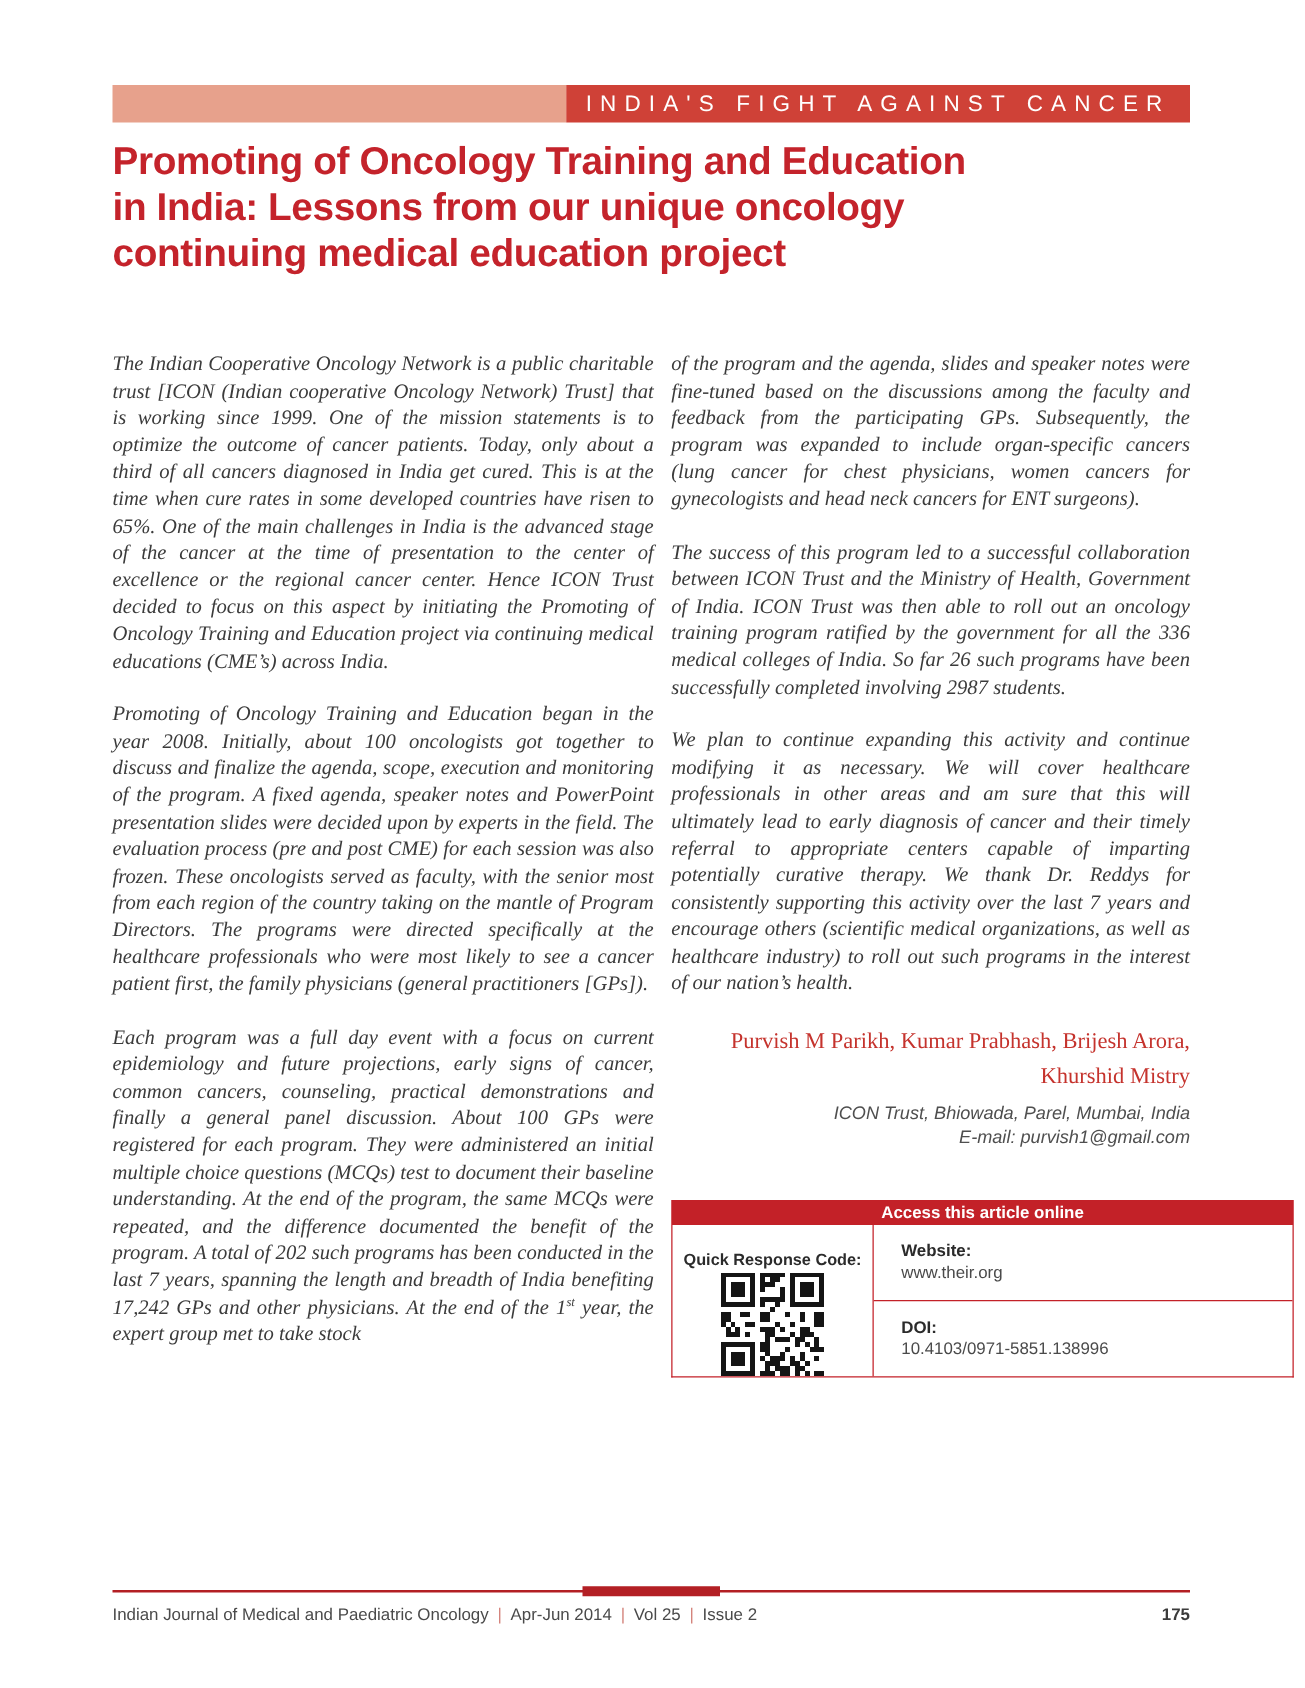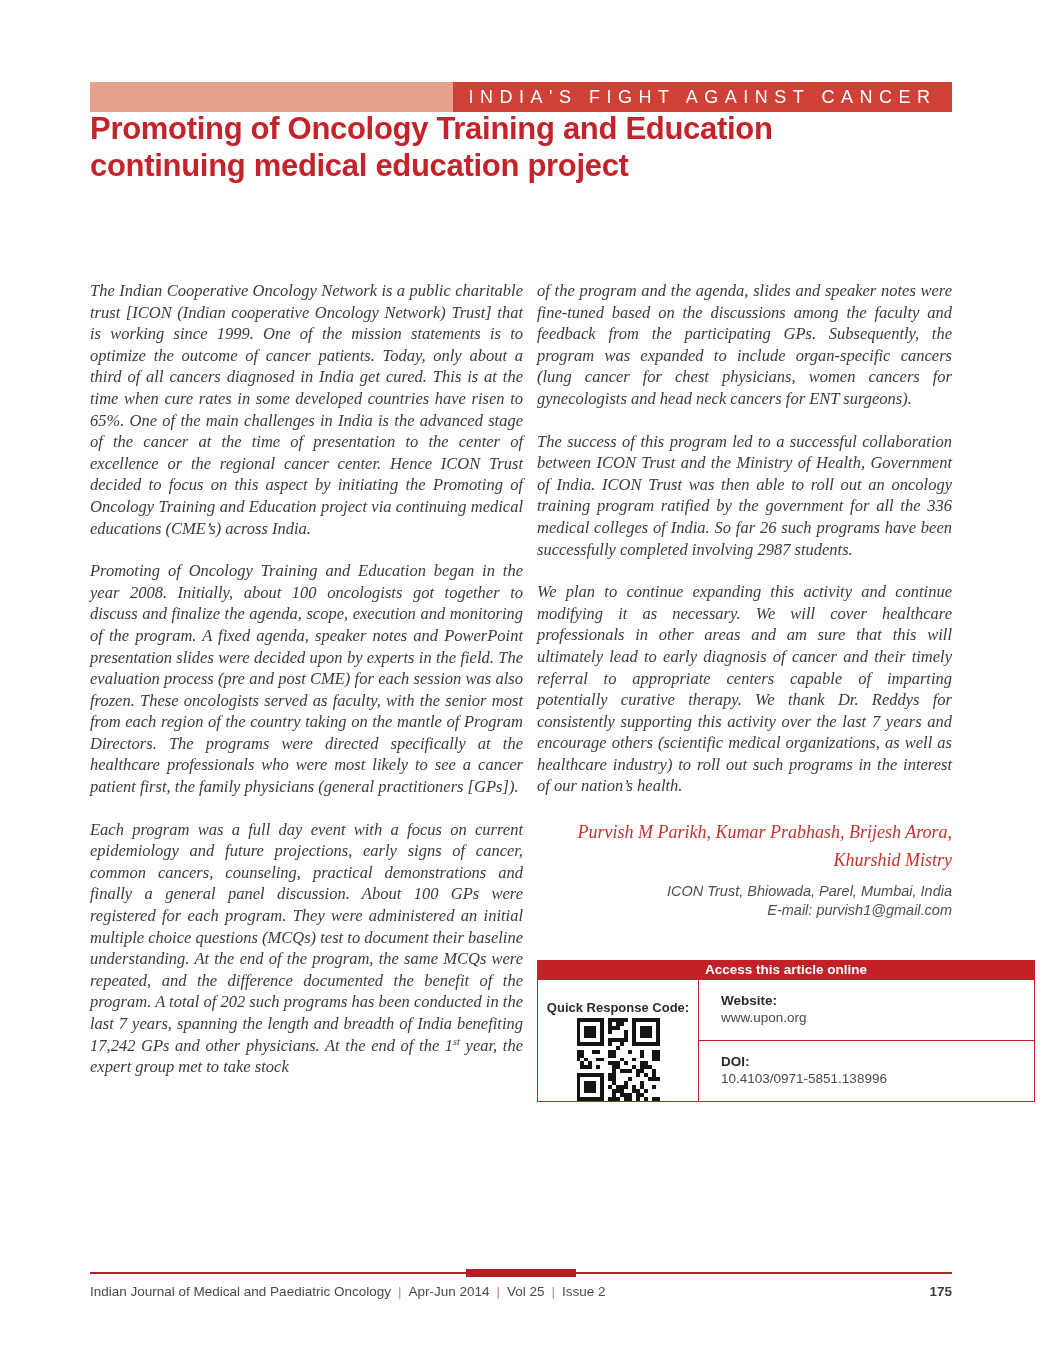--- a/index.html
+++ b/index.html
@@ -7,21 +7,21 @@
     width: 1044px; height: 1350px;
     background: #ffffff;
     position: relative;
     font-family: "Liberation Serif", serif;
     color: #3b3b3b;
     overflow: hidden;
   }
 
   
   .banner {
-    position: absolute; left: 90px; top: 82px;
+    position: absolute; left: 90px; top: 68px;
     width: 862px; height: 30px;
     display: flex;
   }
   .banner-pink { width: 363px; height: 30px; background: #e7a18c; }
   .banner-red {
     width: 499px; height: 30px; background: #cf4137;
     display: flex; align-items: center; justify-content: center;
   }
   .banner-red span {
     color: #ffffff;
@@ -55,21 +55,20 @@
     color: #3b3b3b;
     font-style: italic;
   }
   .columns p.last { margin-bottom: 0; }
   .columns sup { font-size: 0.62em; line-height: 0; }
 
   
   .authors {
     margin-top: 6px;
     text-align: right;
-    font-style: italic;
     color: #c5332d;
     font-size: 18px; line-height: 28px;
   }
   .affiliation {
     margin-top: 8px;
     text-align: right;
     font-family: "Liberation Sans", sans-serif;
     font-style: italic;
     color: #4f4f4f;
     font-size: 14.5px; line-height: 19px;
@@ -138,20 +137,21 @@
 
   <div class="banner">
     <div class="banner-pink"></div>
     <div class="banner-red">
       <span>INDIA'S FIGHT AGAINST CANCER</span>
     </div>
   </div>
 
   <h1 class="title">
     <div>Promoting of Oncology Training and Education</div>
+    <div>in India: Lessons from our unique oncology</div>
     <div>continuing medical education project</div>
   </h1>
 
   <div class="columns">
 
     <div class="col-left">
       <p>The Indian Cooperative Oncology Network is a public charitable trust [ICON (Indian cooperative Oncology Network) Trust] that is working since 1999. One of the mission statements is to optimize the outcome of cancer patients. Today, only about a third of all cancers diagnosed in India get cured. This is at the time when cure rates in some developed countries have risen to 65%. One of the main challenges in India is the advanced stage of the cancer at the time of presentation to the center of excellence or the regional cancer center. Hence ICON Trust decided to focus on this aspect by initiating the Promoting of Oncology Training and Education project via continuing medical educations (CME’s) across India.</p>
       <p>Promoting of Oncology Training and Education began in the year 2008. Initially, about 100 oncologists got together to discuss and finalize the agenda, scope, execution and monitoring of the program. A fixed agenda, speaker notes and PowerPoint presentation slides were decided upon by experts in the field. The evaluation process (pre and post CME) for each session was also frozen. These oncologists served as faculty, with the senior most from each region of the country taking on the mantle of Program Directors. The programs were directed specifically at the healthcare professionals who were most likely to see a cancer patient first, the family physicians (general practitioners [GPs]).</p>
       <p class="last"><span>Each program was a full day event with a focus on current epidemiology and future projections, early signs of cancer, common cancers, counseling, practical demonstrations and finally a general panel discussion. About 100 GPs were registered for each program. They were administered an initial multiple choice questions (MCQs) test to document their baseline understanding. At the end of the program, the same MCQs were repeated, and the difference documented the benefit of the program. A total of 202 such programs has been conducted in the last 7 years, spanning the length and breadth of India benefiting 17,242 GPs and other physicians. At the end of the 1</span><sup>st</sup><span> year, the expert group met to take stock</span></p>
     </div>
@@ -389,21 +389,21 @@
                 <rect x="13" y="20" width="1" height="1" fill="#141414"></rect>
                 <rect x="15" y="20" width="1" height="1" fill="#141414"></rect>
                 <rect x="17" y="20" width="1" height="1" fill="#141414"></rect>
                 <rect x="19" y="20" width="1" height="1" fill="#141414"></rect>
                 <rect x="20" y="20" width="1" height="1" fill="#141414"></rect>
               </svg>
           </div>
           <div class="access-right">
             <div class="access-row first">
               <div class="label">Website:</div>
-              <div class="value">www.upon.org</div>
+              <div class="value">www.their.org</div>
             </div>
             <div class="access-row">
               <div class="label">DOI:</div>
               <div class="value">10.4103/0971-5851.138996</div>
             </div>
           </div>
         </div>
       </div>
     </div>
   </div>

